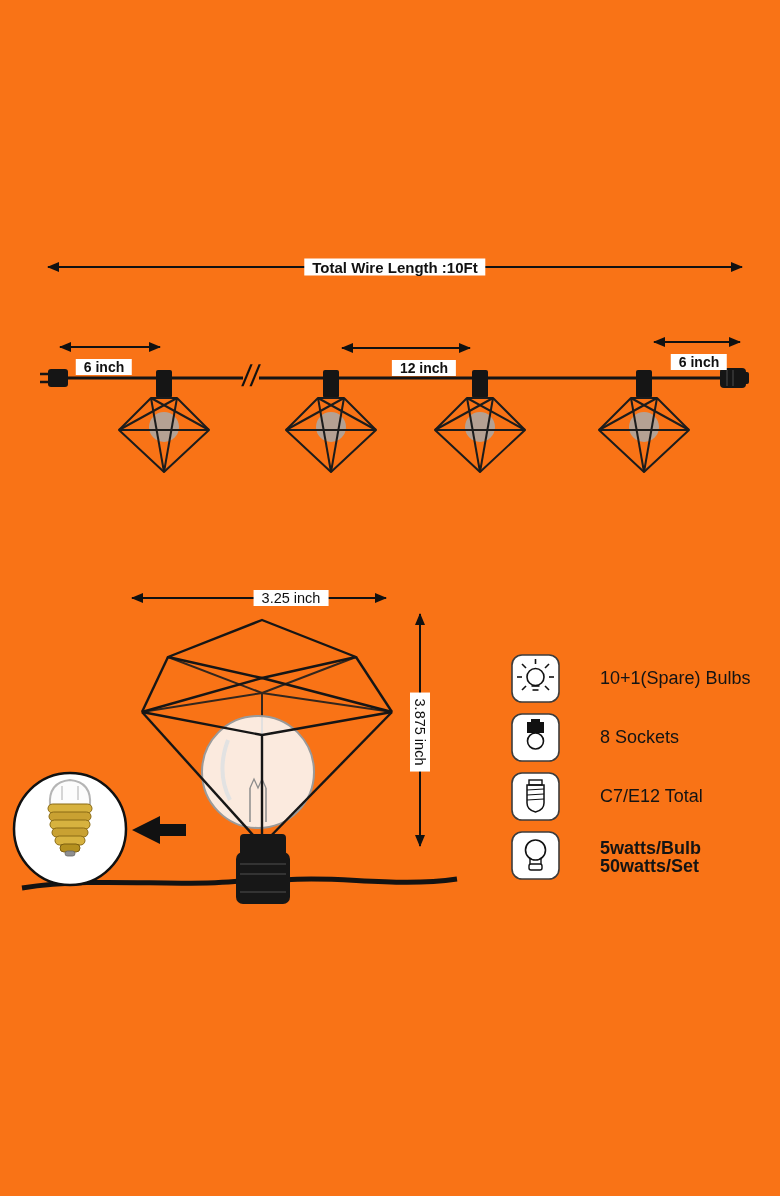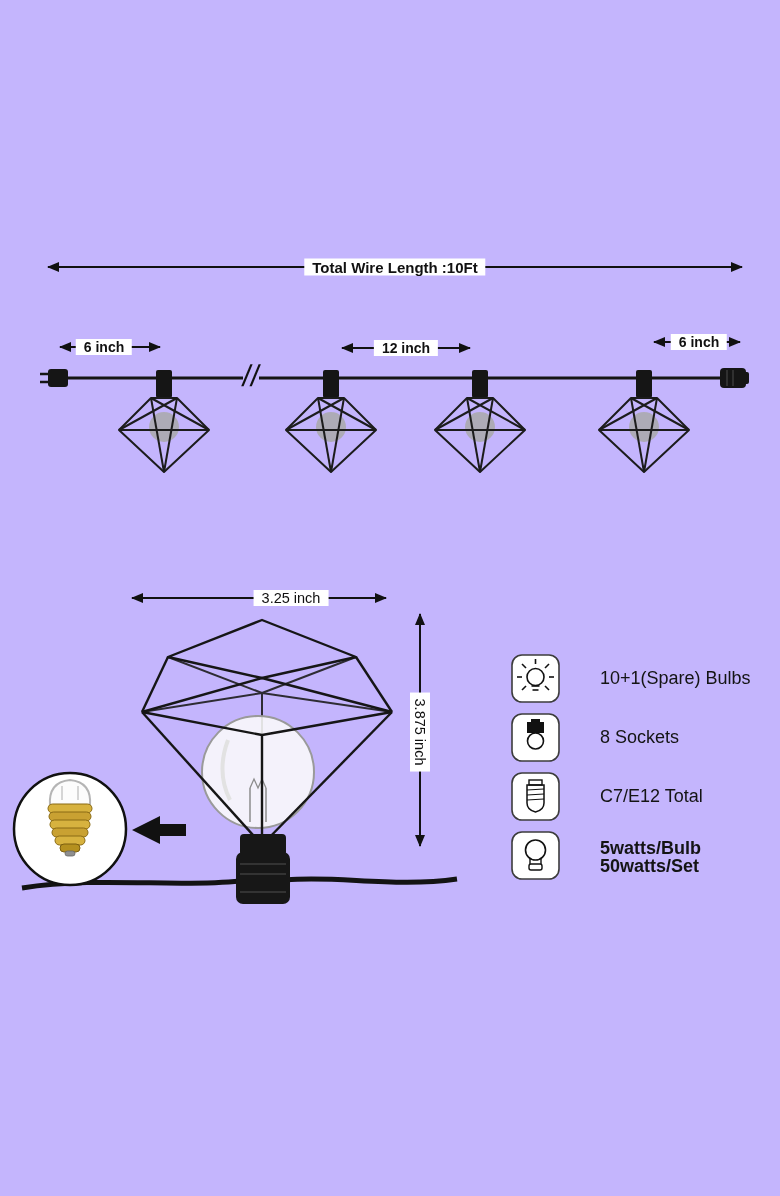--- a/index.html
+++ b/index.html
@@ -1,22 +1,22 @@
 <!DOCTYPE html>
 <html><head>
 <meta charset="utf-8">
 <style>
   html,body{margin:0;padding:0;background:#fff;}
-  #stage{position:relative;width:780px;height:1196px;background:#c4b5fd;overflow:hidden;
+  #stage{position:relative;width:780px;height:1196px;background:#f97316;overflow:hidden;
          font-family:"Liberation Sans",sans-serif;color:#111;}
   #art{position:absolute;left:0;top:0;}
   .lbl{position:absolute;transform:translate(-50%,-50%);background:#fff;padding:0 8px;
        white-space:nowrap;color:#111;}
   .lbl.bold{font-weight:700;}
-  .lbl.dim{font-size:14px;}
+  .lbl.dim{font-size:14px;margin-top:20px;}
   .lbl.title{font-size:15px;}
   .lbl.detail{font-size:14.5px;font-weight:400;}
   .lbl.rot{transform:translate(-50%,-50%) rotate(90deg);padding:2px 6px;}
   .break{position:absolute;transform:translate(-50%,-50%) skewX(-8deg);font-size:30px;
          font-weight:400;background:transparent;padding:0;}
   .spec-lbl{position:absolute;left:600px;transform:translateY(-50%);font-size:18px;
             white-space:nowrap;color:#141414;}
   .spec-lbl .line{line-height:18px;font-weight:bold;}
 </style>
 </head>
@@ -186,21 +186,21 @@
         <line x1="530" y1="859" x2="530" y2="864" stroke="#111" stroke-width="1.4"></line>
         <line x1="541" y1="859" x2="541" y2="864" stroke="#111" stroke-width="1.4"></line>
         <rect x="529" y="864" width="13" height="6" rx="2" fill="none" stroke="#111" stroke-width="1.4"></rect>
       </g>
     </g>
   </svg>
 
   <div class="lbl title bold" style="left:395px;top:267px;">Total Wire Length :10Ft</div>
 
   <div class="lbl dim bold" style="left:104px;top:347px;">6 inch</div>
-  <div class="lbl dim bold" style="left:406px;top:348px;">12 inch</div>
+  <div class="lbl dim bold" style="left:424px;top:348px;">12 inch</div>
   <div class="lbl dim bold" style="left:699px;top:342px;">6 inch</div>
 
   <div class="break" style="left:251px;top:376px;">//</div>
 
   <div class="lbl detail" style="left:259px;top:598px;margin-left:32px;">3.25 inch</div>
   <div class="lbl detail rot" style="left:420px;top:732px;">3.875 inch</div>
 
   <div class="spec-lbl" style="top:678px;">10+1(Spare) Bulbs</div>
   <div class="spec-lbl" style="top:737px;">8 Sockets</div>
   <div class="spec-lbl" style="top:796px;">C7/E12 Total</div>

